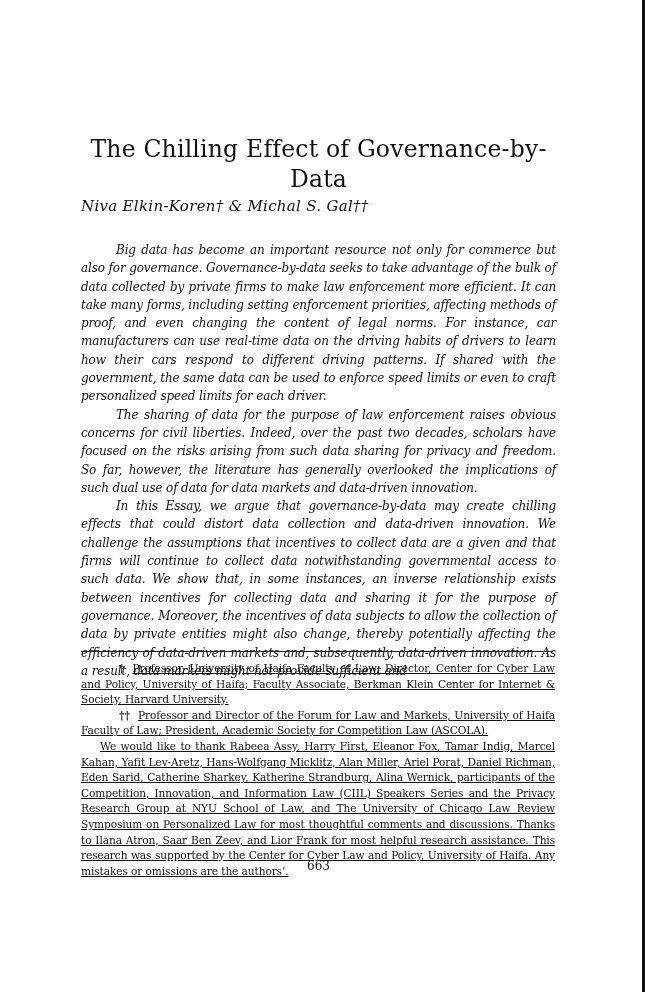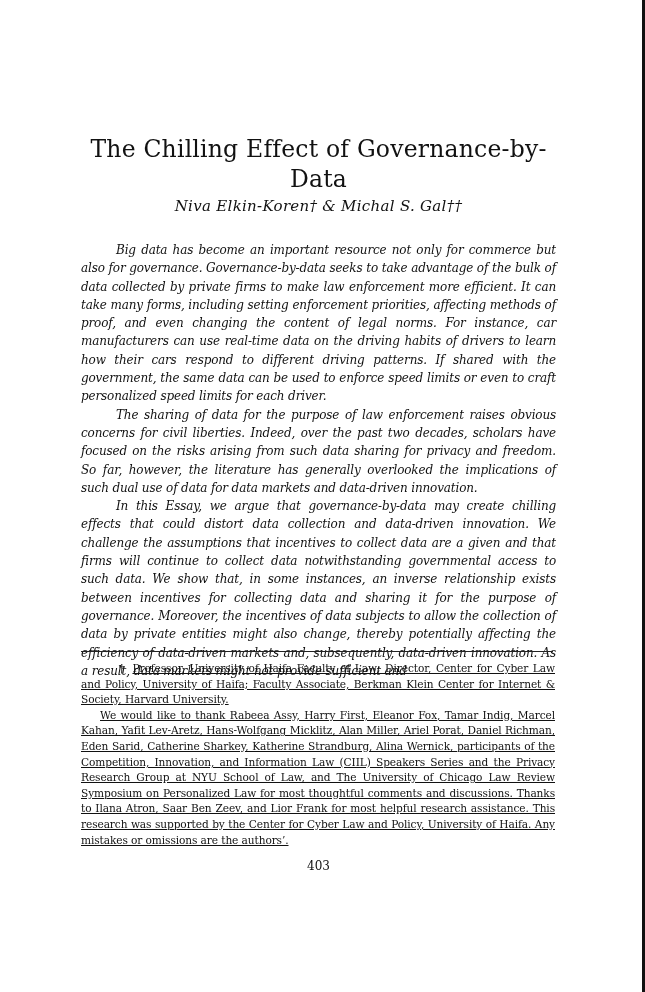--- a/index.html
+++ b/index.html
@@ -40,21 +40,21 @@
       font-size: 23.5px;
       line-height: 30px;
       letter-spacing: 0.2px;
       margin: 0;
     }
     .authors {
       position: absolute;
       left: 0;
       top: 196px;
       width: 475px;
-      text-align: center;
+      text-align: left;
       font-family: "DejaVu Serif", serif;
       font-style: italic;
       font-size: 15px;
       line-height: 20px;
       letter-spacing: 0.3px;
     }
     .abstract {
       position: absolute;
       left: 0;
       top: 241px;
@@ -129,19 +129,22 @@
     <p>In this Essay, we argue that governance-by-data may create chilling effects that could distort data collection and data-driven innovation. We challenge the assumptions that incentives to collect data are a given and that firms will continue to collect data notwithstanding governmental access to such data. We show that, in some instances, an inverse relationship exists between incentives for collecting data and sharing it for the purpose of governance. Moreover, the incentives of data subjects to allow the collection of data by private entities might also change, thereby potentially affecting the efficiency of data-driven markets and, subsequently, data-driven innovation. As a result, data markets might not provide sufficient and</p>
   </div>
 
   <div class="footnote-rule"></div>
 
   <div class="footnotes">
     <p>
       <span class="mark">†</span><span>Professor, University of Haifa Faculty of Law; Director, Center for Cyber Law and Policy, University of Haifa; Faculty Associate, Berkman Klein Center for Internet &amp; Society, Harvard University.</span>
     </p>
     <p>
+      <span class="mark">††</span><span>Professor and Director of the Forum for Law and Markets, University of Haifa Faculty of Law; President, Academic Society for Competition Law (ASCOLA).</span>
+    </p>
+    <p>
       <span>We would like to thank Rabeea Assy, Harry First, Eleanor Fox, Tamar Indig, Marcel Kahan, Yafit Lev-Aretz, Hans-Wolfgang Micklitz, Alan Miller, Ariel Porat, Daniel Richman, Eden Sarid, Catherine Sharkey, Katherine Strandburg, Alina Wernick, participants of the Competition, Innovation, and Information Law (CIIL) Speakers Series and the Privacy Research Group at NYU School of Law, and The University of Chicago Law Review Symposium on Personalized Law for most thoughtful comments and discussions. Thanks to Ilana Atron, Saar Ben Zeev, and Lior Frank for most helpful research assistance. This research was supported by the Center for Cyber Law and Policy, University of Haifa. Any mistakes or omissions are the authors’.</span>
     </p>
   </div>
 
-  <div class="page-number">403</div>
+  <div class="page-number">663</div>
 
 </div>
 
 </body></html>

